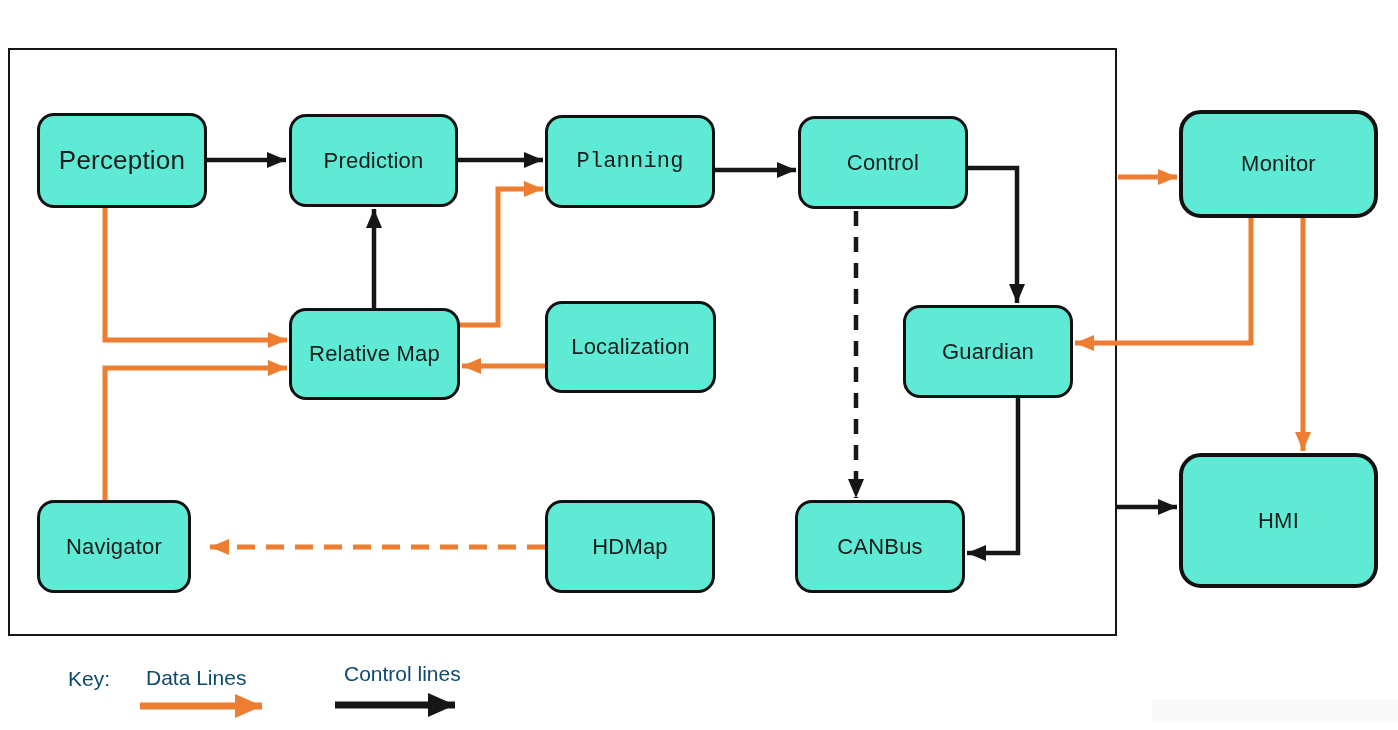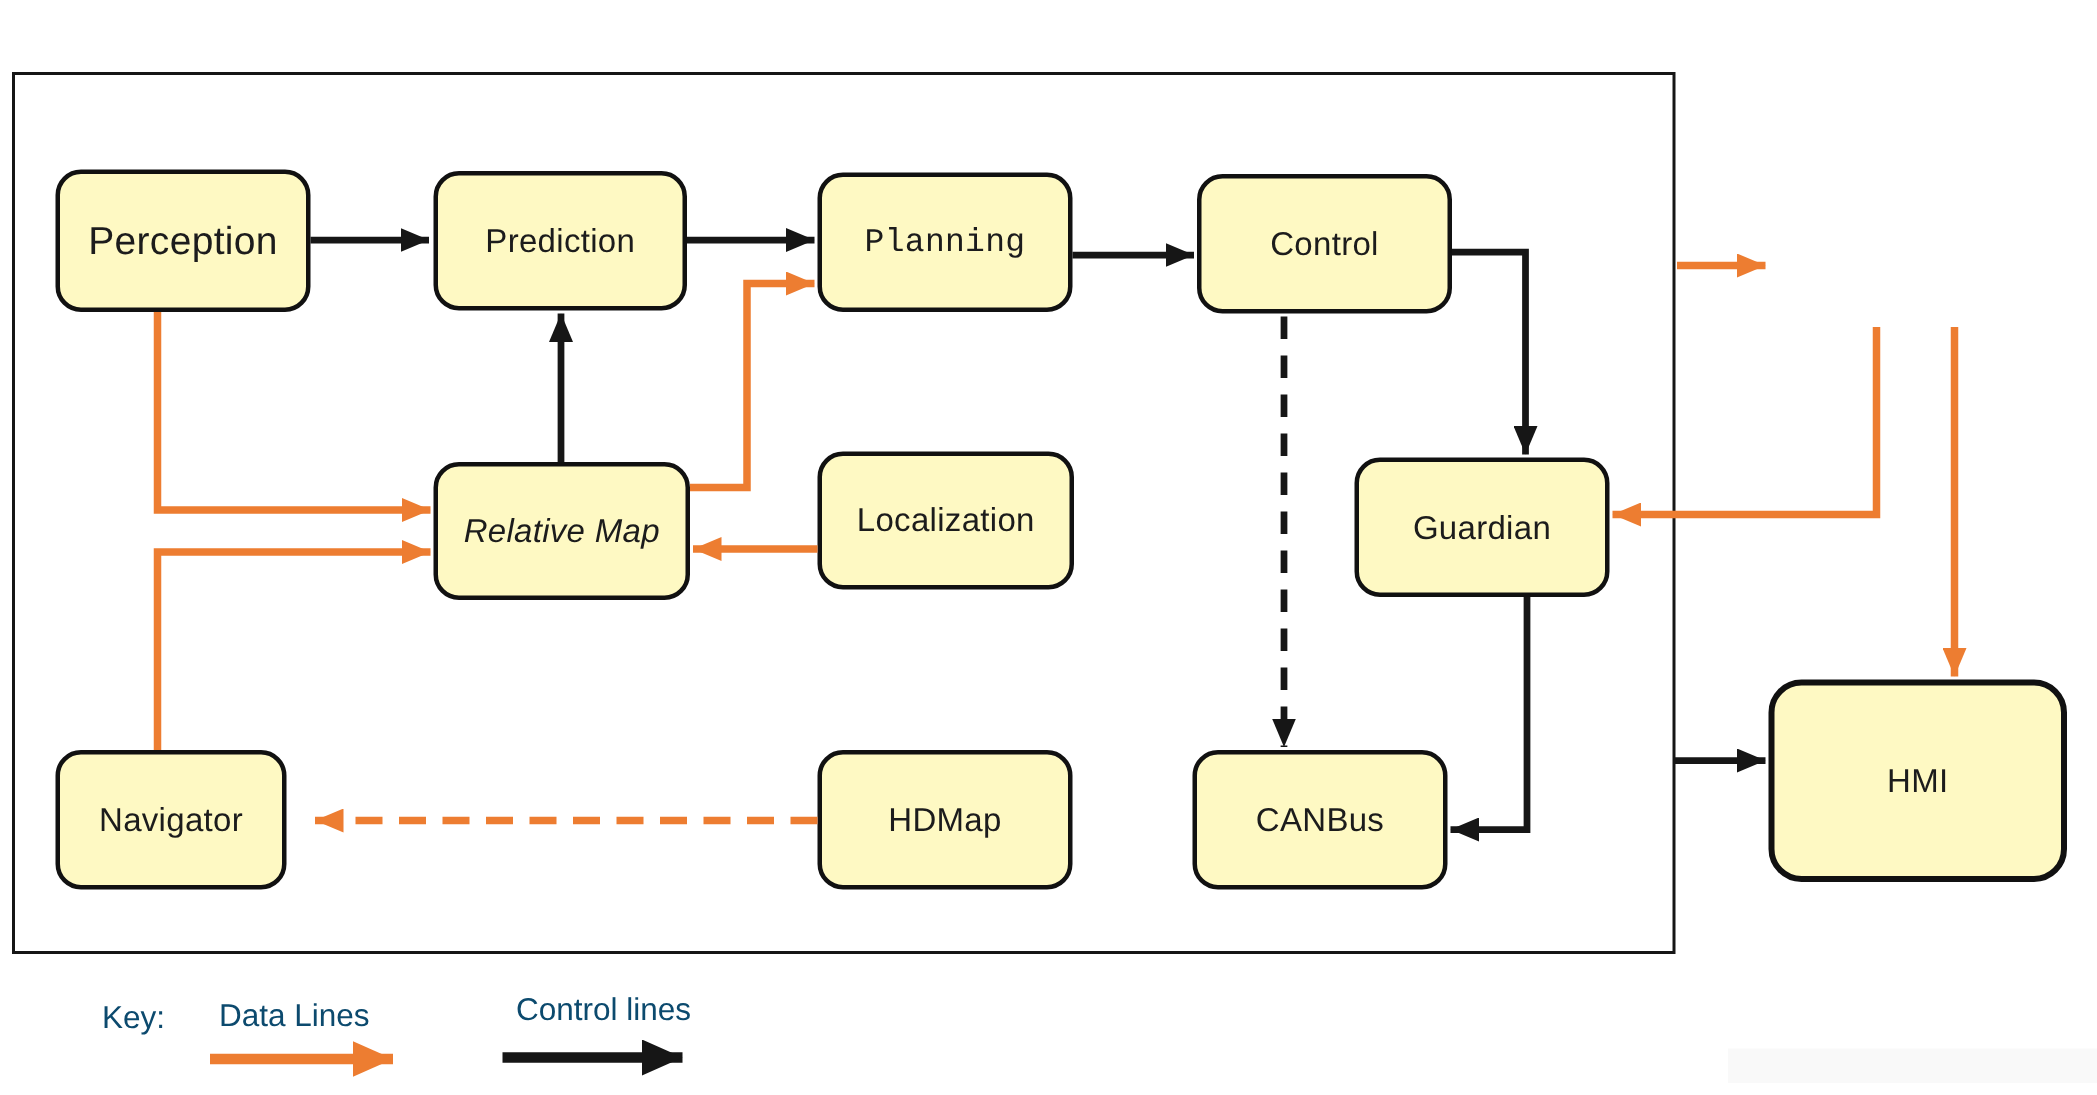--- a/index.html
+++ b/index.html
@@ -25,38 +25,38 @@
     height: 588px;
     border: 2.5px solid #161616;
     box-sizing: border-box;
     background: #ffffff;
   }
   .node {
     position: absolute;
     box-sizing: border-box;
     border: 3px solid #111111;
     border-radius: 17px;
-    background: #fef9c3;
+    background: #5eead4;
     display: flex;
     align-items: center;
     justify-content: center;
     font-size: 22px;
     color: #1c1c1c;
     letter-spacing: 0.2px;
     z-index: 2;
   }
   .node.big-font { font-size: 26px; }
   .node.thick { border-width: 4px; border-radius: 22px; }
 
   
   #n-perception   { left: 37px;   top: 113px; width: 170px; height: 95px; }
   #n-prediction   { left: 289px;  top: 114px; width: 169px; height: 93px; }
   #n-planning     { left: 545px;  top: 115px; width: 170px; height: 93px; font-family: Liberation Mono, monospace; }
   #n-control      { left: 798px;  top: 116px; width: 170px; height: 93px; }
-  #n-relative-map { left: 289px;  top: 308px; width: 171px; height: 92px; font-style: italic; }
+  #n-relative-map { left: 289px;  top: 308px; width: 171px; height: 92px; }
   #n-localization { left: 545px;  top: 301px; width: 171px; height: 92px; }
   #n-guardian     { left: 903px;  top: 305px; width: 170px; height: 93px; }
   #n-navigator    { left: 37px;   top: 500px; width: 154px; height: 93px; }
   #n-hdmap        { left: 545px;  top: 500px; width: 170px; height: 93px; }
   #n-canbus       { left: 795px;  top: 500px; width: 170px; height: 93px; }
   #n-monitor      { left: 1179px; top: 110px; width: 199px; height: 108px; }
   #n-hmi          { left: 1179px; top: 453px; width: 199px; height: 135px; }
 
   svg.connectors {
     position: absolute;
@@ -118,20 +118,23 @@
   </div>
   <div class="node" id="n-navigator">
     <span>Navigator</span>
   </div>
   <div class="node" id="n-hdmap">
     <span>HDMap</span>
   </div>
   <div class="node" id="n-canbus">
     <span>CANBus</span>
   </div>
+  <div class="node thick" id="n-monitor">
+    <span>Monitor</span>
+  </div>
   <div class="node thick" id="n-hmi">
     <span>HMI</span>
   </div>
 
   <svg class="connectors" viewBox="0 0 1398 730" xmlns="http://www.w3.org/2000/svg">
     <defs>
       <marker id="arr-black" markerUnits="userSpaceOnUse" markerWidth="20" markerHeight="16" refX="19" refY="8" orient="auto">
         <path d="M0,0 L19,8 L0,16 Z" fill="#161616"></path>
       </marker>
       <marker id="arr-orange" markerUnits="userSpaceOnUse" markerWidth="20" markerHeight="16" refX="19" refY="8" orient="auto">

